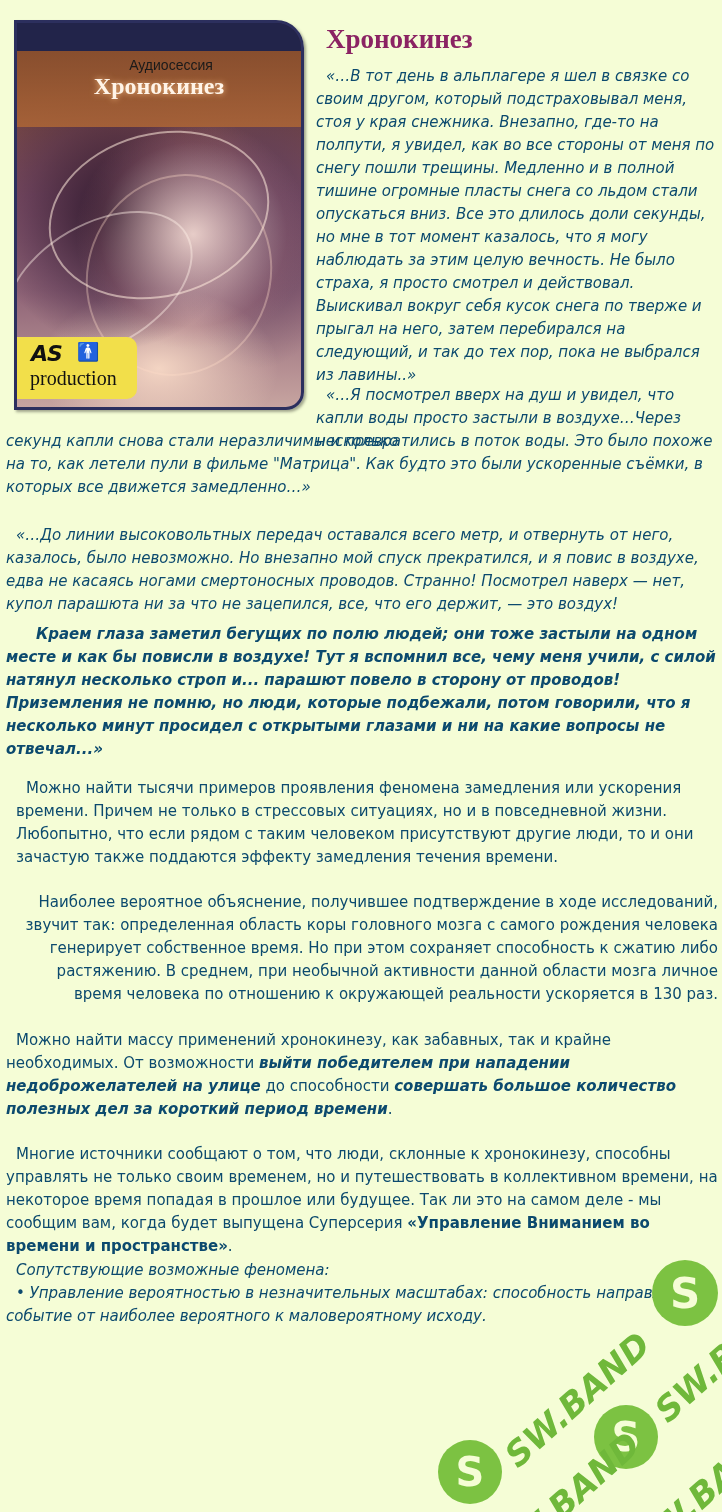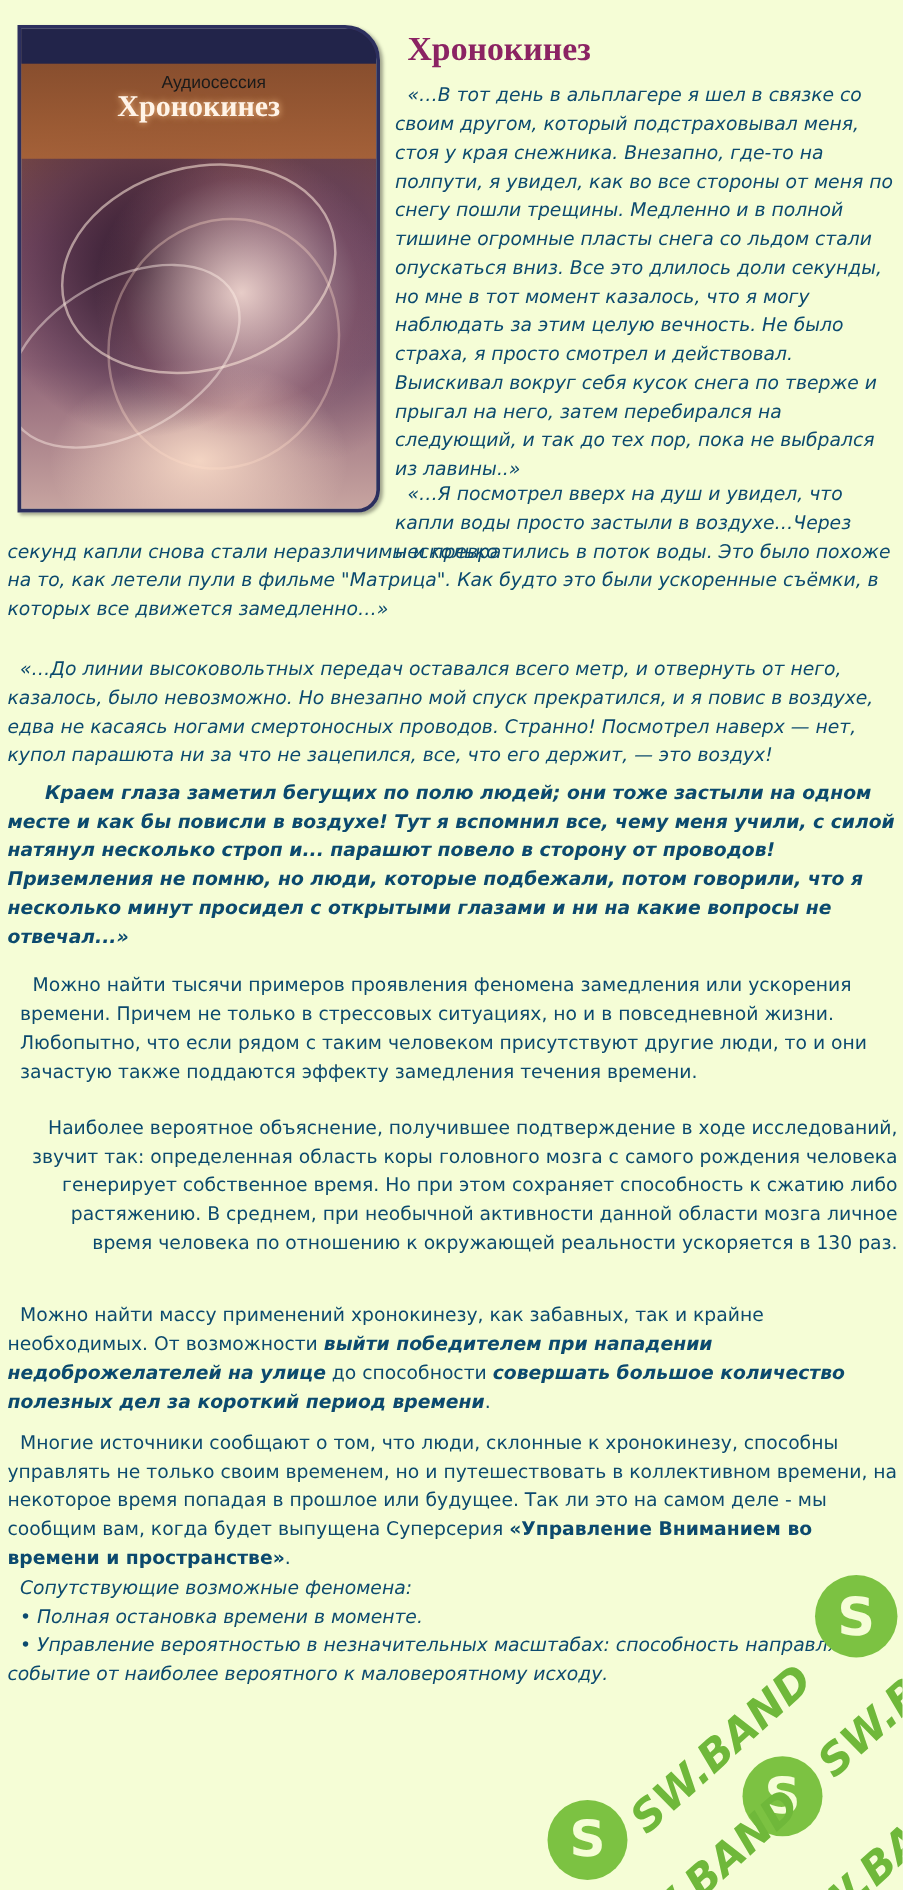--- a/index.html
+++ b/index.html
@@ -99,21 +99,21 @@
   .b { font-weight: bold; }
   .bi { font-weight: bold; font-style: italic; }
 
   .quote1 { left: 316px; top: 65px; width: 400px; }
   .quote2-a { left: 316px; top: 384px; width: 400px; }
   .quote2-b { left: 6px; top: 430px; width: 710px; }
   .quote3 { left: 6px; top: 524px; width: 710px; }
   .quote4 { left: 6px; top: 623px; width: 712px; font-weight: bold; }
   .para1 { left: 16px; top: 777px; width: 712px; }
   .para2 { left: 6px; top: 891px; width: 712px; text-align: right; }
-  .para3 { left: 6px; top: 1029px; width: 712px; margin-top: 12px; }
+  .para3 { left: 6px; top: 1029px; width: 712px; }
   .para4 { left: 6px; top: 1143px; width: 712px; }
   .effects { left: 6px; top: 1259px; width: 712px; }
 
   .indent { display: inline-block; width: 10px; }
   .indent-lg { display: inline-block; width: 30px; }
 
   
   .wm { position: absolute; pointer-events: none; }
   .wm-circle {
     position: absolute; border-radius: 50%;
@@ -139,20 +139,25 @@
 <div class="page">
 
   <div class="cover">
     <div class="cover-topbar"></div>
     <div class="swirl" style="left:30px;top:110px;width:220px;height:160px;transform:rotate(-15deg);"></div>
     <div class="swirl" style="left:70px;top:150px;width:180px;height:200px;transform:rotate(20deg);border-color:rgba(255,220,200,0.35);"></div>
     <div class="swirl" style="left:-20px;top:200px;width:200px;height:120px;transform:rotate(-30deg);border-color:rgba(255,240,230,0.45);"></div>
     <div class="cover-band"></div>
     <div class="cover-subtitle">Аудиосессия</div>
     <div class="cover-title">Хронокинез</div>
+    <div class="cover-logo">
+      <span class="logo-mark">AS</span>
+      <span class="logo-figure">🚹</span>
+      <span class="logo-text">production</span>
+    </div>
   </div>
 
   <h1 class="article-title">Хронокинез</h1>
 
   <p class="p it quote1"><span class="indent"></span><span>«…В тот день в альплагере я шел в связке со своим другом, который подстраховывал меня, стоя у края снежника. Внезапно, где-то на полпути, я увидел, как во все стороны от меня по снегу пошли трещины. Медленно и в полной тишине огромные пласты снега со льдом стали опускаться вниз. Все это длилось доли секунды, но мне в тот момент казалось, что я могу наблюдать за этим целую вечность. Не было страха, я просто смотрел и действовал. Выискивал вокруг себя кусок снега по тверже и прыгал на него, затем перебирался на следующий, и так до тех пор, пока не выбрался из лавины..»</span></p>
 
   <p class="p it quote2-b">секунд капли снова стали неразличимы и превратились в поток воды.  Это было похоже на то, как летели пули в фильме "Матрица". Как будто это были ускоренные съёмки, в которых все движется замедленно…»</p>
   <p class="p it quote2-a"><span class="indent"></span><span>«…Я посмотрел вверх на душ и увидел, что капли воды просто застыли в воздухе…Через несколько</span></p>
 
   <p class="p it quote3"><span class="indent"></span><span>«…До линии высоковольтных передач оставался всего метр, и отвернуть от него, казалось, было невозможно. Но внезапно мой спуск прекратился, и я повис в воздухе, едва не касаясь ногами смертоносных проводов. Странно! Посмотрел наверх — нет, купол парашюта ни за что не зацепился, все, что его держит, — это воздух!</span></p>
@@ -162,21 +167,20 @@
   <p class="p para1"><span class="indent"></span><span>Можно найти тысячи примеров проявления феномена замедления или ускорения времени. Причем не только в стрессовых ситуациях, но и в повседневной жизни. Любопытно, что если рядом с таким человеком присутствуют другие люди, то и они зачастую также поддаются эффекту замедления течения времени.</span></p>
 
   <p class="p para2"><span class="indent"></span><span>Наиболее вероятное объяснение, получившее подтверждение в ходе исследований, звучит так: определенная область коры головного мозга с самого рождения человека генерирует собственное время. Но при этом сохраняет способность к сжатию либо растяжению. В среднем, при необычной активности данной области мозга личное время человека по отношению к окружающей реальности ускоряется в 130 раз.</span></p>
 
   <p class="p para3"><span class="indent"></span><span>Можно найти массу применений хронокинезу, как забавных, так и крайне необходимых. От возможности </span><span class="bi">выйти победителем при нападении недоброжелателей на улице</span><span> до способности </span><span class="bi">совершать большое количество полезных дел за короткий период времени</span><span>.</span></p>
 
   <p class="p para4"><span class="indent"></span><span>Многие источники сообщают о том, что люди, склонные к хронокинезу, способны управлять не только своим временем, но и путешествовать в коллективном времени, на некоторое время попадая в прошлое или будущее. Так ли это на самом деле - мы сообщим вам, когда будет выпущена Суперсерия </span><span class="b">«Управление Вниманием во времени и пространстве»</span><span>.</span></p>
 
   <div class="p it effects">
     <div><span class="indent"></span><span>Сопутствующие возможные феномена:</span></div>
-    <div><span class="indent"></span><span>• Полная остановка времени в моменте.</span></div>
     <div><span class="indent"></span><span>• Управление вероятностью в незначительных масштабах: способность направлять событие от наиболее вероятного к маловероятному исходу.</span></div>
   </div>
 
   <div class="wm" style="left:0;top:0;width:722px;height:1512px;">
     <div class="wm-circle" style="left:652px;top:1260px;width:66px;height:66px;font-size:42px;">S</div>
     <div class="wm-circle" style="left:594px;top:1405px;width:64px;height:64px;font-size:40px;">S</div>
     <div class="wm-circle" style="left:438px;top:1440px;width:64px;height:64px;font-size:40px;">S</div>
     <div class="wm-text" style="left:510px;top:1440px;font-size:34px;">SW.BAND</div>
     <div class="wm-text" style="left:660px;top:1395px;font-size:34px;">SW.BAND</div>
     <div class="wm-text" style="left:640px;top:1530px;font-size:34px;">SW.BAND</div>

